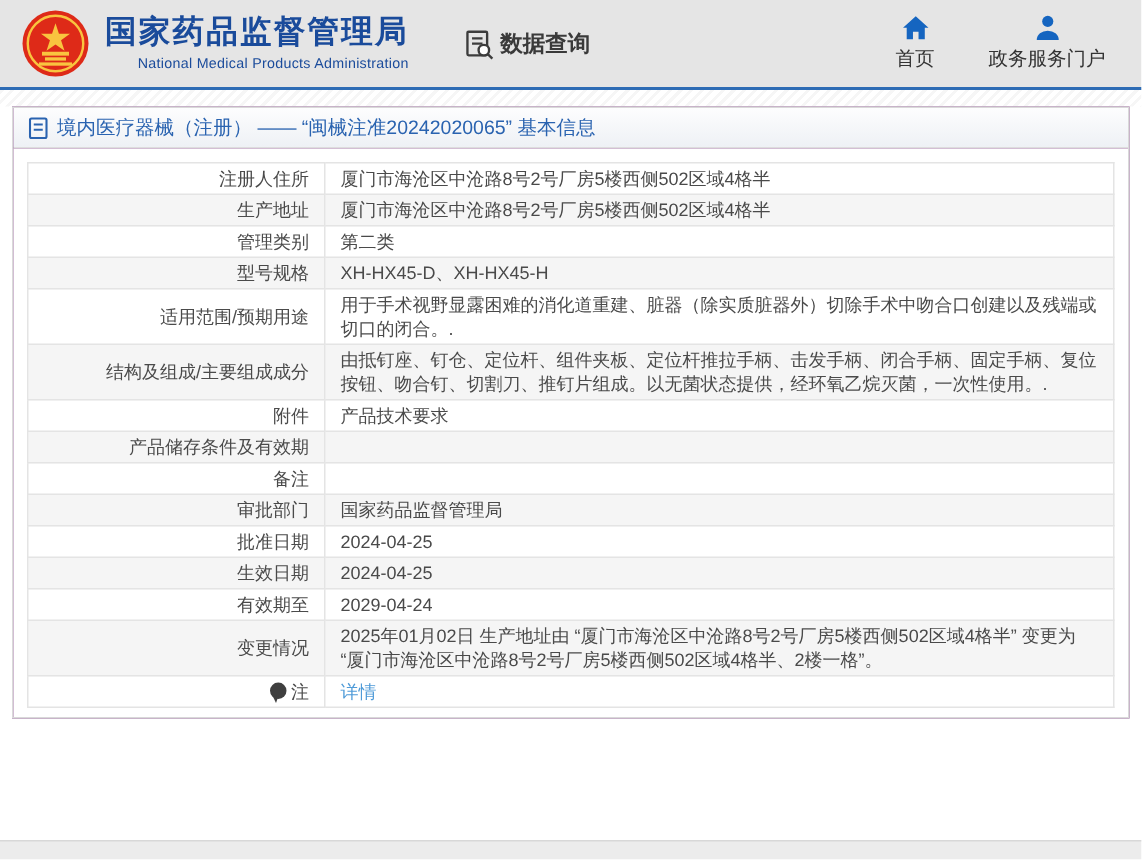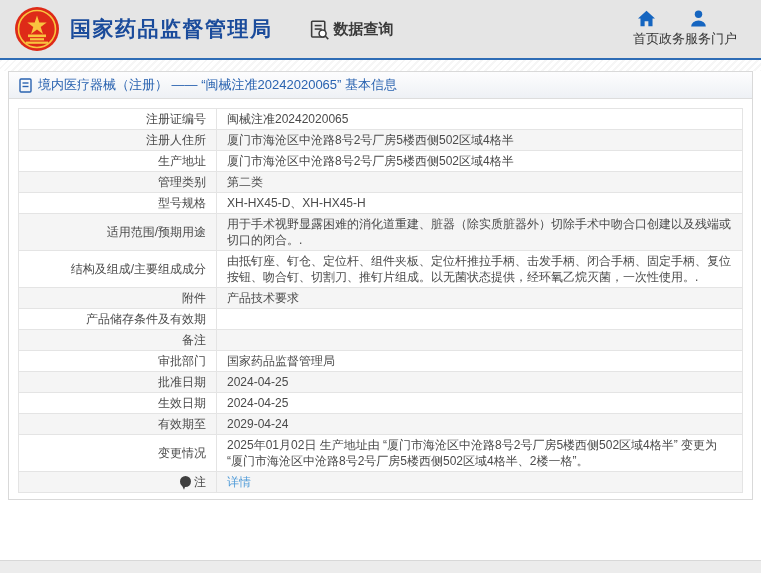--- a/index.html
+++ b/index.html
@@ -8,21 +8,21 @@
 
   
   .header { height:60px; background:#e5e5e5; display:flex; align-items:center;
             padding:0 24px 0 14px; border-bottom:2px solid #2e6cb5;text-align:right; }
   .logo { width:46px; height:46px; flex:0 0 auto; }
   .titles { margin-left:10px; }
   .org-cn { font-size:21px; font-weight:bold; color:#1a4b9b; letter-spacing:1.5px; line-height:24px; }
   .org-en { font-size:9.5px; color:#1a4b9b; margin-top:3px; letter-spacing:0.2px; }
   .data-query { display:flex; align-items:center; gap:4px; margin-left:36px;
                 font-size:15px; font-weight:bold; color:#3a3a3a; cursor:pointer; }
-  .nav { margin-left:auto; display:flex; }
+  .nav { margin-left:auto; display:flex; gap:36px; }
   .nav-item { display:flex; flex-direction:column; align-items:center; gap:3px;
               font-size:13px; color:#333; cursor:pointer; }
 
   
   .hatch { height:11px; background:repeating-linear-gradient(135deg,#f6f6f6 0 2px,#ffffff 2px 5px); }
 
   
   .panel { margin:0 8px; border:1px solid #d9d9d9; background:#701a75; }
   .breadcrumb { height:27px; display:flex; align-items:center; gap:6px; padding:0 10px;
                 background:linear-gradient(#fdfdfe,#eef1f5); border-bottom:1px solid #ddd;
@@ -55,20 +55,21 @@
   <svg class="logo" viewBox="0 0 46 46">
     <circle cx="23" cy="23" r="22" fill="#de2a18"></circle>
     <circle cx="23" cy="23" r="18.5" fill="none" stroke="#f9c43f" stroke-width="1.6"></circle>
     <path d="M23 9.5 l2.3 7 7.4 0 -6 4.4 2.3 7 -6-4.3 -6 4.3 2.3-7 -6-4.4 7.4 0z" fill="#f9c43f"></path>
     <rect x="14" y="28.5" width="18" height="2.6" fill="#f9c43f"></rect>
     <rect x="16" y="32.2" width="14" height="2.2" fill="#f9c43f"></rect>
     <rect x="12" y="35.6" width="22" height="2.2" fill="#f9c43f"></rect>
   </svg>
   <div class="titles">
     <div class="org-cn">国家药品监督管理局</div>
+    <div class="org-en">National Medical Products Administration</div>
   </div>
   <div class="data-query">
     <svg width="21" height="21" viewBox="0 0 24 24" fill="none" stroke="#3c3c3c" stroke-width="1.8">
       <rect x="3" y="2.5" width="15" height="18" rx="1"></rect>
       <line x1="6.5" y1="7.5" x2="14.5" y2="7.5"></line>
       <line x1="6.5" y1="11.5" x2="14.5" y2="11.5"></line>
       <circle cx="15.5" cy="16.5" r="4" fill="#ffffff"></circle>
       <line x1="18.5" y1="19.5" x2="22" y2="23"></line>
     </svg>
     <span>数据查询</span>
@@ -97,24 +98,20 @@
     <svg width="13" height="15" viewBox="0 0 13 15" fill="none" stroke="#2a63b0" stroke-width="1.4">
       <rect x="1" y="1" width="11" height="13" rx="1"></rect>
       <line x1="3.5" y1="5" x2="9.5" y2="5"></line>
       <line x1="3.5" y1="8.5" x2="9.5" y2="8.5"></line>
     </svg>
     <span>境内医疗器械（注册） —— “闽械注准20242020065” 基本信息</span>
   </div>
   <div class="content">
     <table class="info">
       <tbody id="rows">
-          <tr>
-            <td class="label-cell">注册证编号</td>
-            <td class="value-cell">闽械注准20242020065</td>
-          </tr>
           <tr>
             <td class="label-cell">注册人住所</td>
             <td class="value-cell">厦门市海沧区中沧路8号2号厂房5楼西侧502区域4格半</td>
           </tr>
           <tr>
             <td class="label-cell">生产地址</td>
             <td class="value-cell">厦门市海沧区中沧路8号2号厂房5楼西侧502区域4格半</td>
           </tr>
           <tr>
             <td class="label-cell">管理类别</td>

